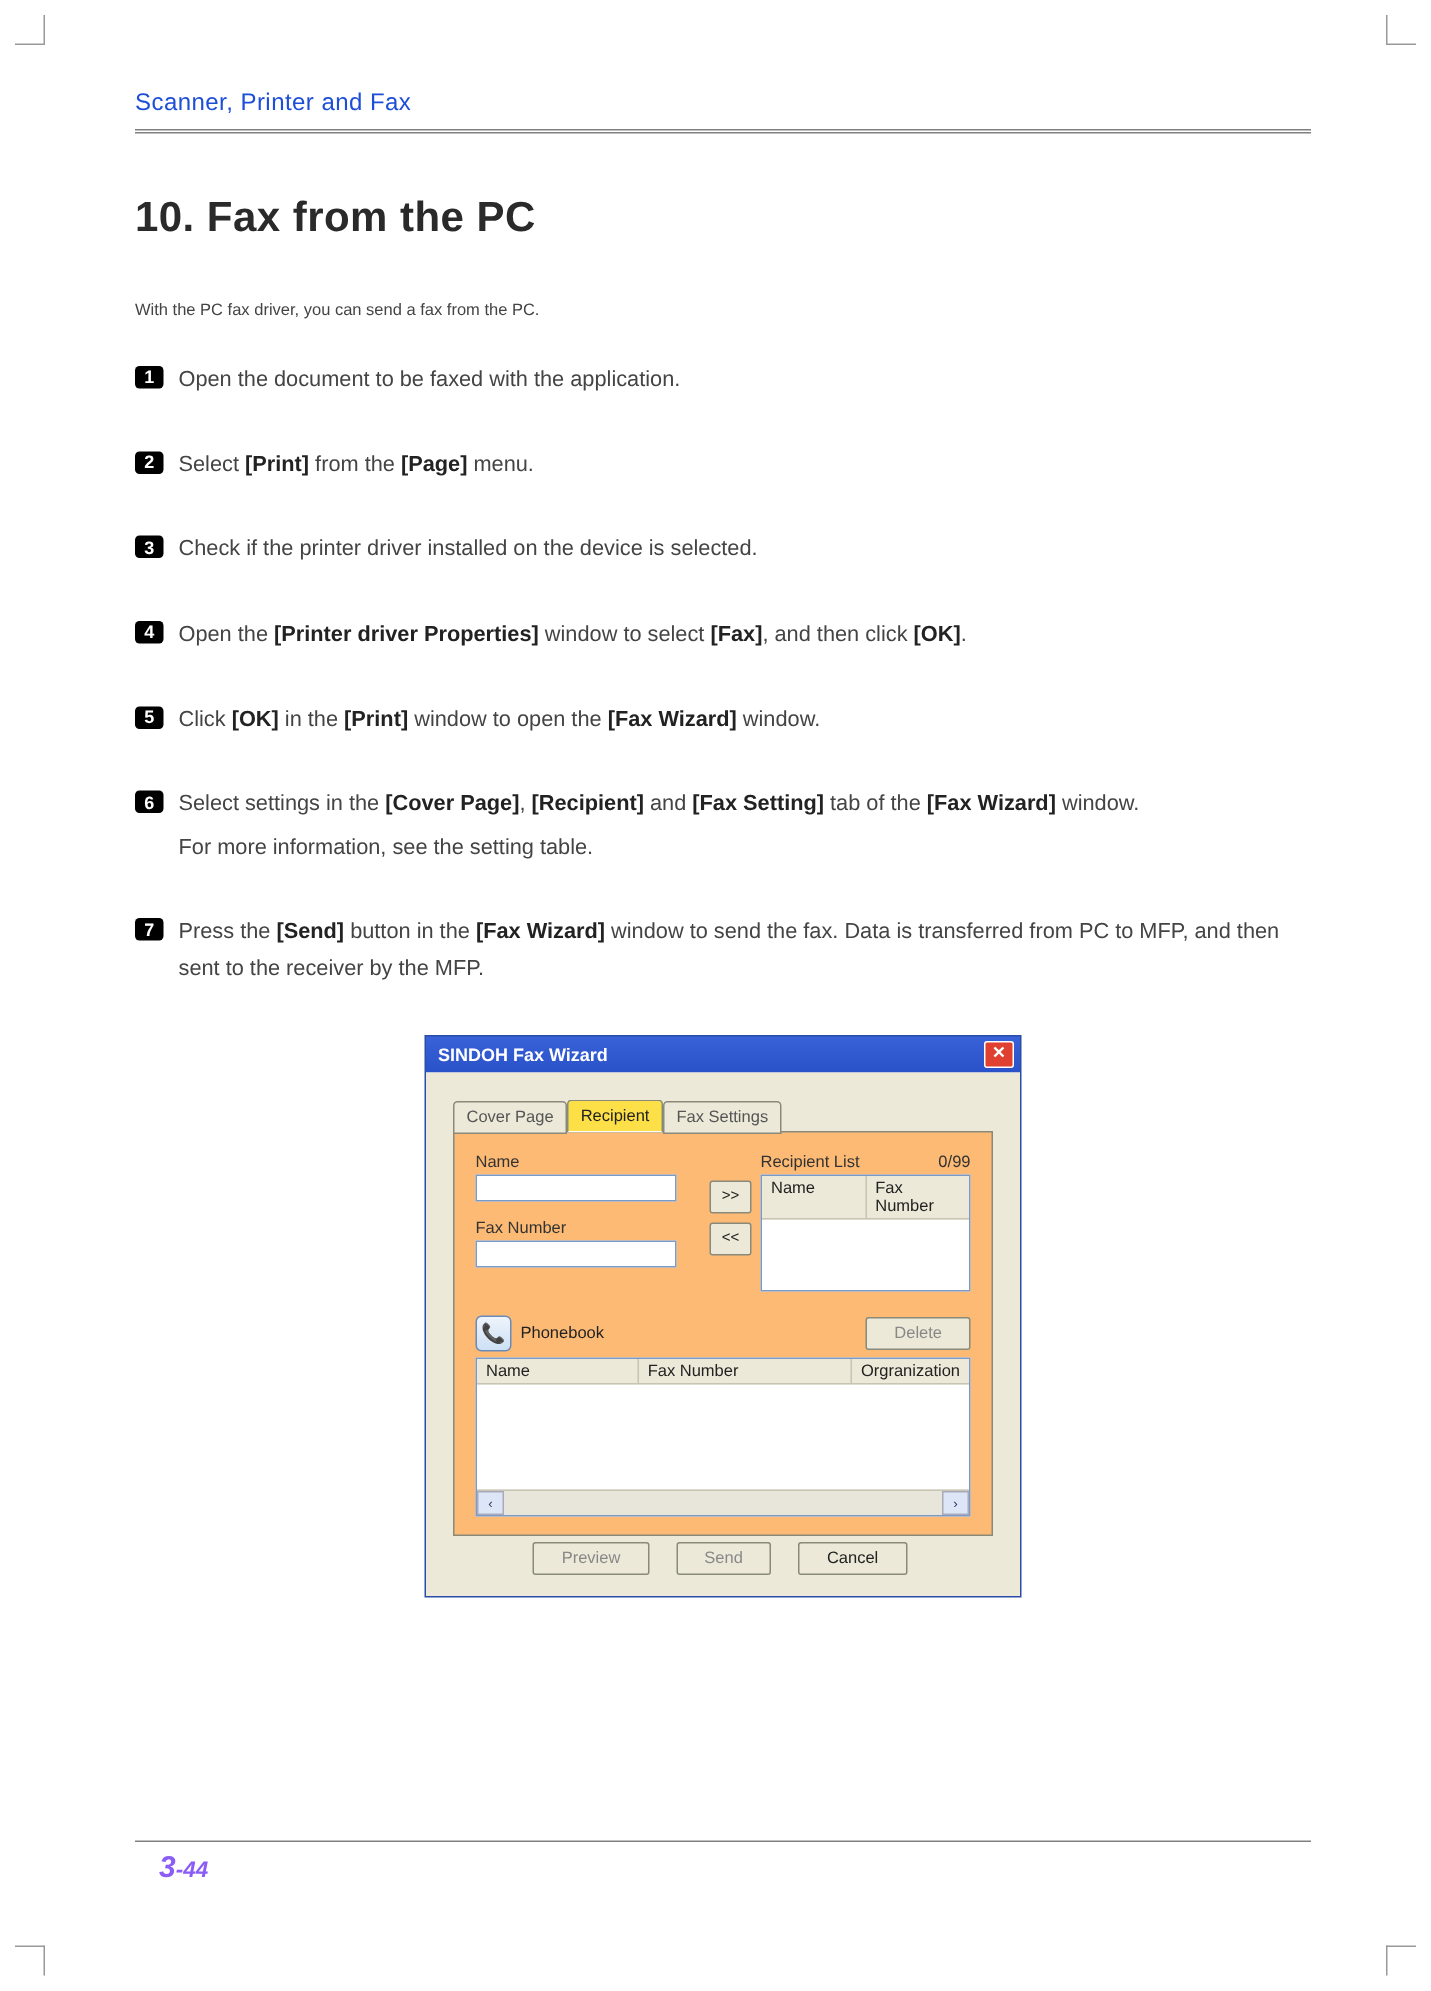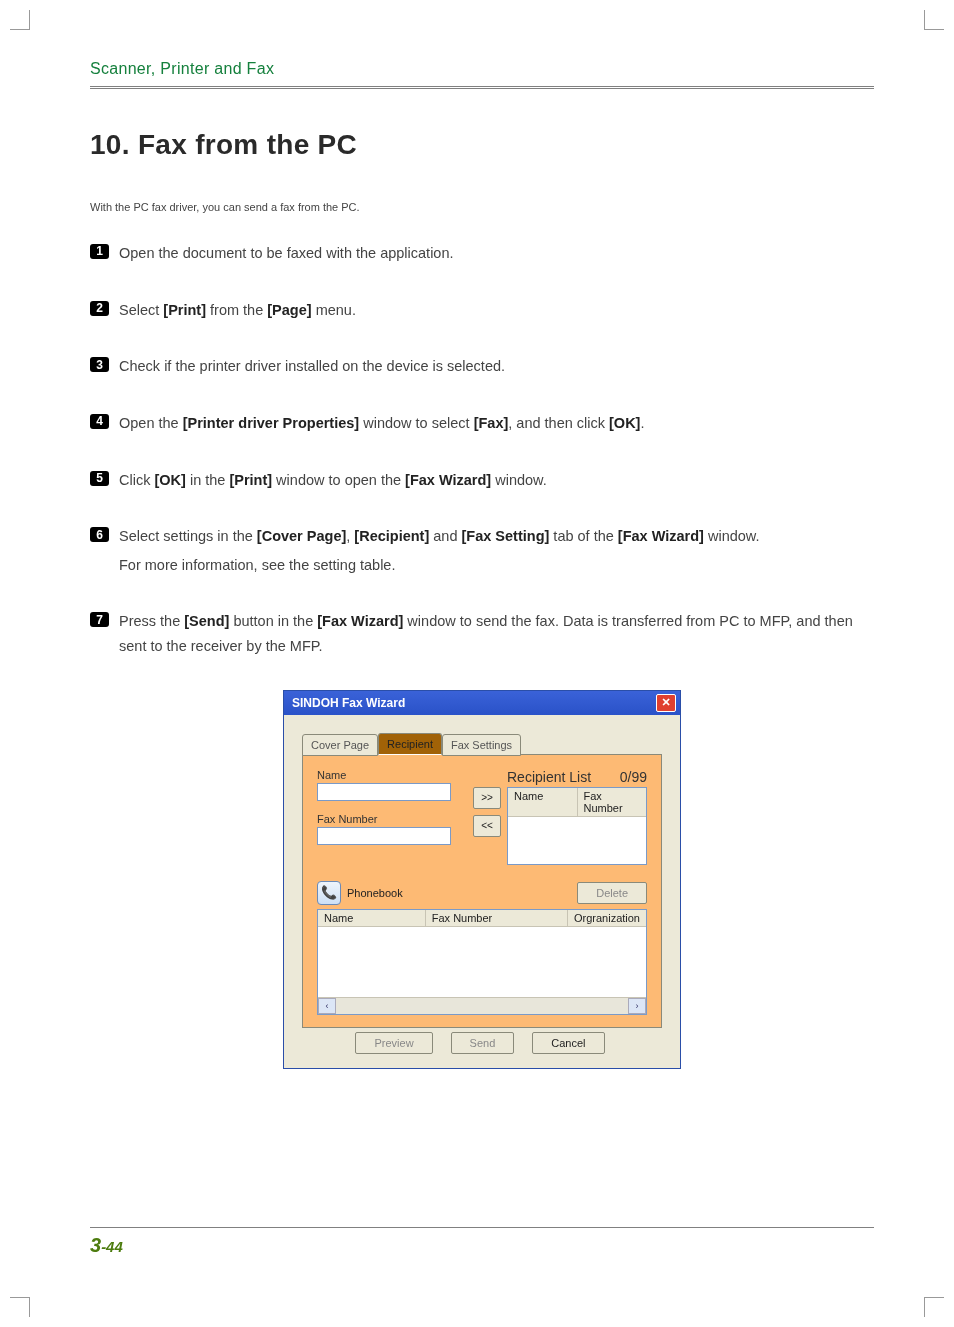--- a/index.html
+++ b/index.html
@@ -19,21 +19,21 @@
   .b-top-left-v { position:absolute; left:29px; top:10px; width:0; height:20px; border-left:1px solid #999;}
   .b-top-left-h { position:absolute; left:10px; top:29px; width:20px; height:0; border-top:1px solid #999;}
   .b-top-right-v { position:absolute; right:29px; top:10px; width:0; height:20px; border-left:1px solid #999;}
   .b-top-right-h { position:absolute; right:10px; top:29px; width:20px; height:0; border-top:1px solid #999;}
   .b-bot-left-v { position:absolute; left:29px; bottom:10px; width:0; height:20px; border-left:1px solid #999;}
   .b-bot-left-h { position:absolute; left:10px; bottom:29px; width:20px; height:0; border-top:1px solid #999;}
   .b-bot-right-v { position:absolute; right:29px; bottom:10px; width:0; height:20px; border-left:1px solid #999;}
   .b-bot-right-h { position:absolute; right:10px; bottom:29px; width:20px; height:0; border-top:1px solid #999;}
 
   .section-header {
-    color: #15803d;
+    color: #1d4ed8;
     font-size: 16px;
     margin-bottom: 8px;
     letter-spacing: 0.3px;
   }
   .hr-double {
     border: 0;
     border-top: 3px double #808080;
     margin: 0 0 40px 0;
   }
   .footer-hr {
@@ -135,21 +135,21 @@
     border-radius: 3px 3px 0 0;
     position: relative;
   }
   .tab.inactive {
     background: #ece9d8;
     border-bottom: 1px solid #8a8a7a;
     top: 1px;
     color:#555;
   }
   .tab.active {
-    background: #a16207;
+    background: #fde047;
     z-index: 2;
   }
   .tab-panel {
     border: 1px solid #8a8a7a;
     background: #fdba74;
     padding: 14px 14px 12px 14px;
     margin-bottom: 4px;
   }
   .row { display: flex; }
   .left-col { width: 150px; }
@@ -170,21 +170,21 @@
     height: 20px;
     border: 1px solid #8a8a7a;
     background: #ece9d8;
     font-size: 10px;
     display:flex; align-items:center; justify-content:center;
     border-radius:2px;
   }
   .list-head {
     display:flex;
     justify-content:space-between;
-    font-size:14px;
+    font-size:11px;
     color:#333;
     margin-bottom:2px;
   }
   .listbox {
     border: 1px solid #7a9ac8;
     background:#fff;
     height: 76px;
   }
   .list-header-row {
     display:flex;
@@ -262,22 +262,23 @@
   .page-footer{
     position:absolute;
     left:90px;
     right:80px;
     bottom:70px;
   }
   .pg-num{
     font-size:20px;
     font-style:italic;
     font-weight:bold;
-    color:#4d7c0f;
+    color:#8b5cf6;
     margin-top:6px;
+    margin-left:16px;
   }
   .pg-num .small{font-size:15px;font-style:italic;}
 </style>
 </head>
 <body>
 
 <div class="b-top-left-v"></div>
 <div class="b-top-left-h"></div>
 <div class="b-top-right-v"></div>
 <div class="b-top-right-h"></div>

